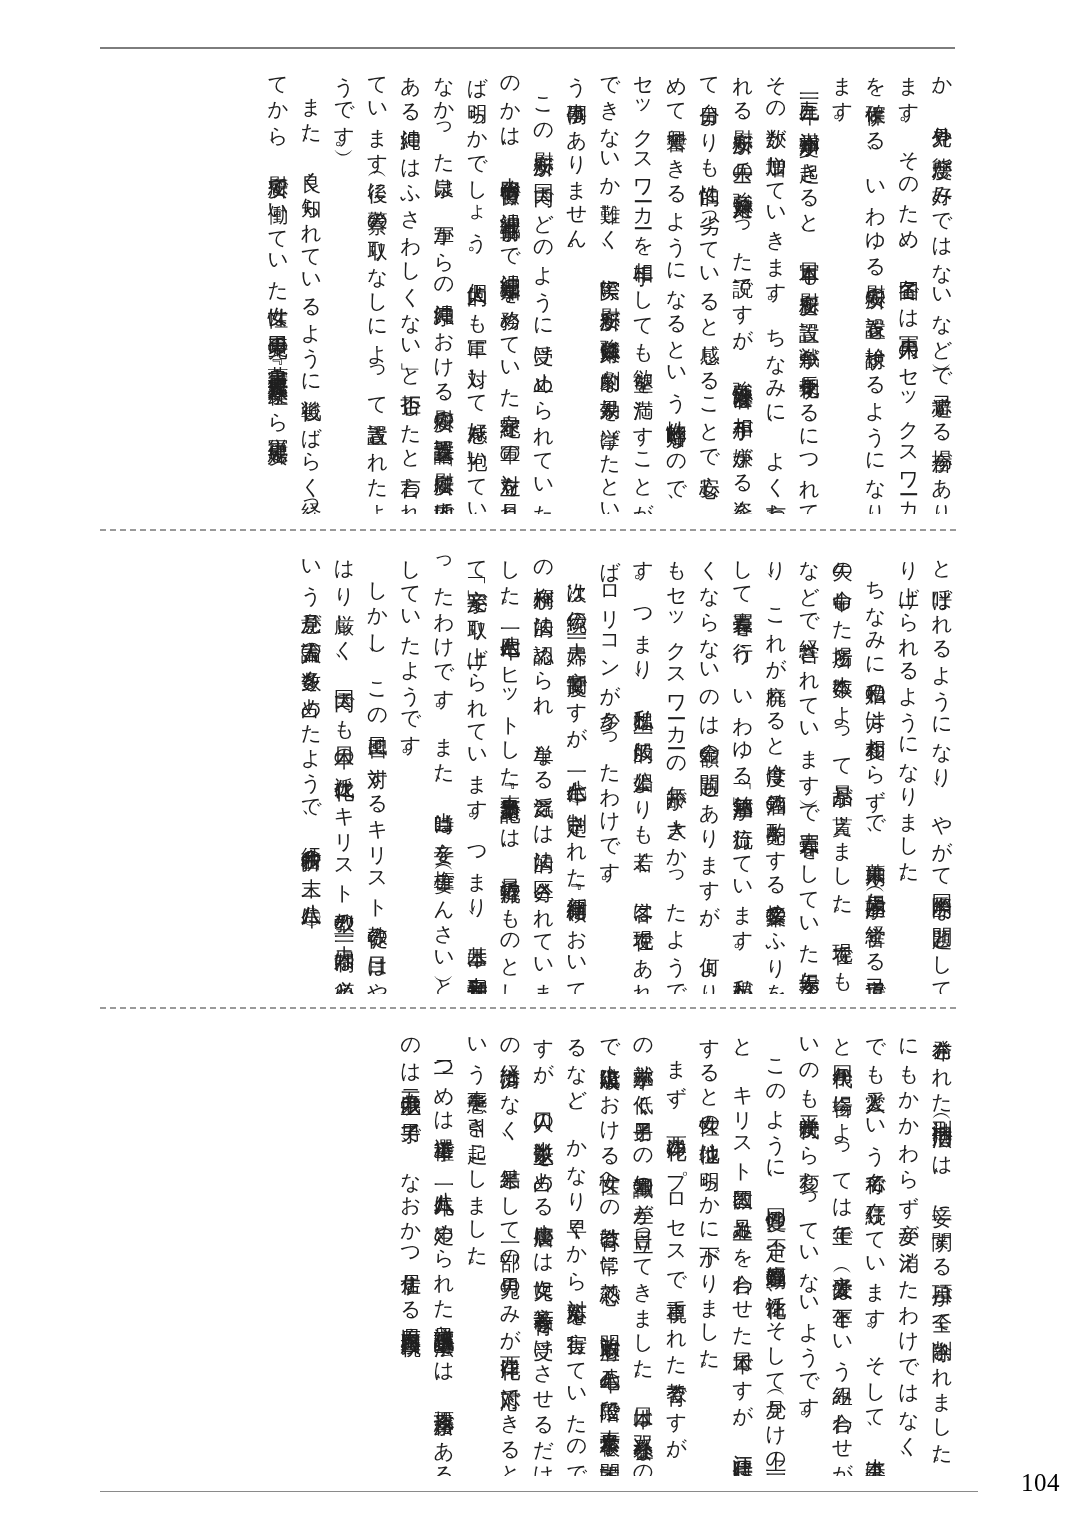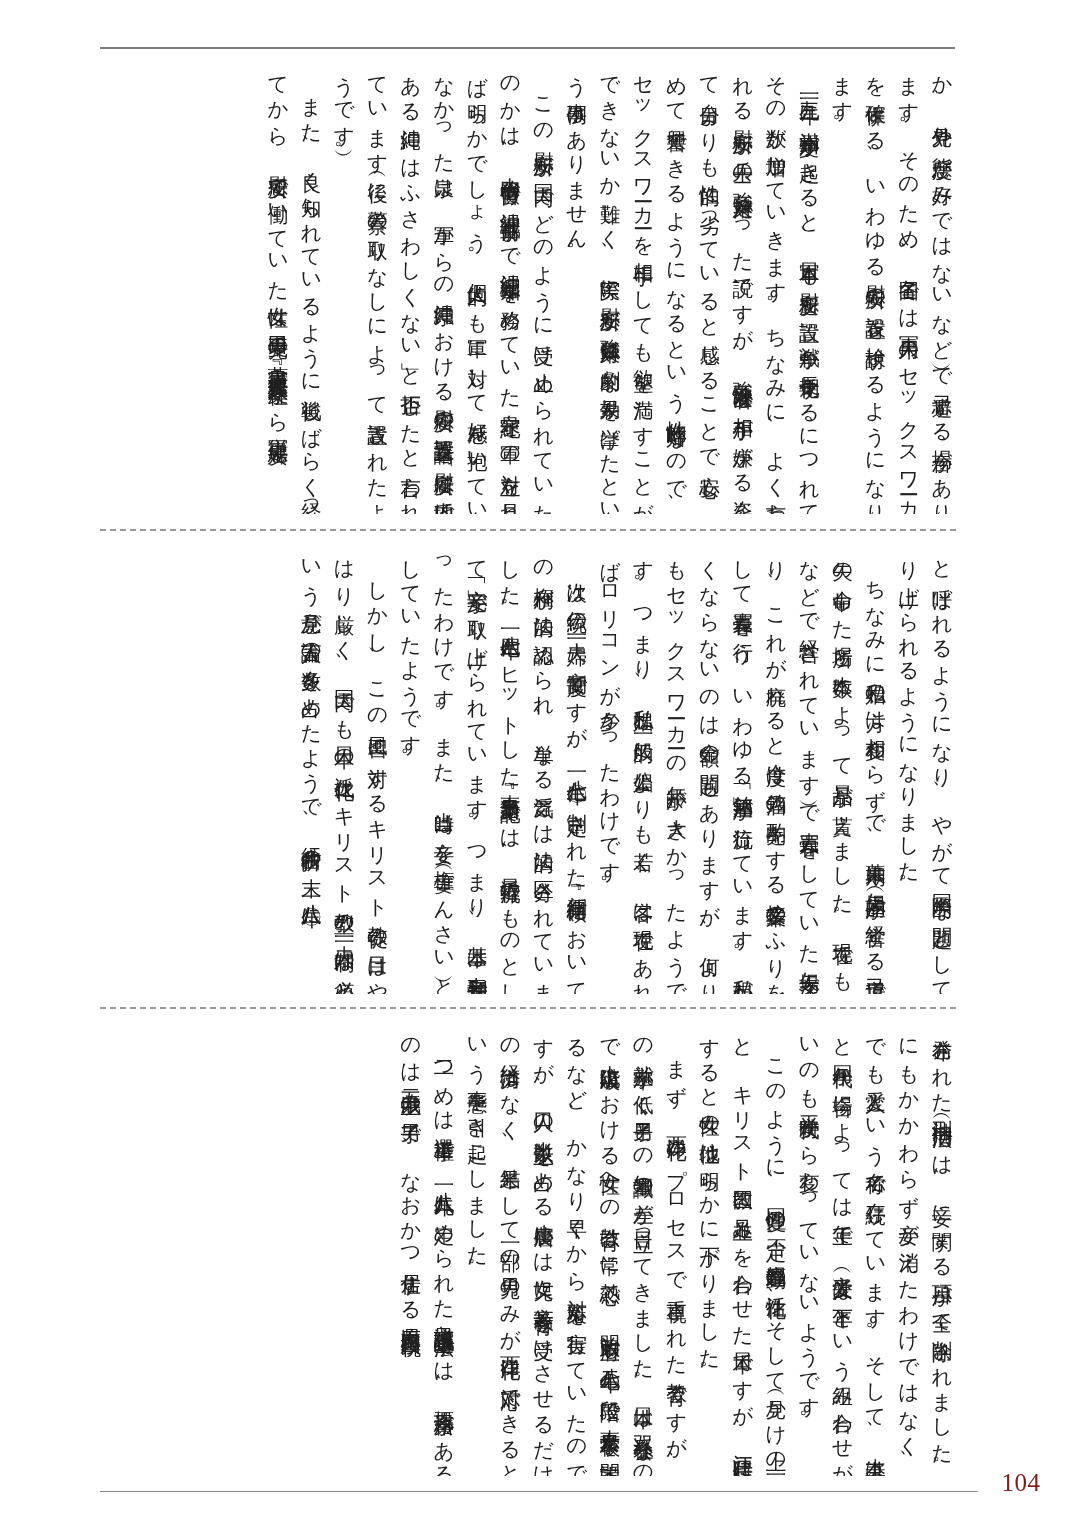--- a/index.html
+++ b/index.html
@@ -47,24 +47,24 @@
     border-top: 2px dashed #9a9a9a;
   }
   .rule-dashed.d1 { top: 529px; }
   .rule-dashed.d2 { top: 1007px; }
 
   .page-number {
     position: absolute;
     right: 20px;
     top: 1469px;
     width: 78px;
-    text-align: center;
+    text-align: right;
     font-size: 25px;
     letter-spacing: 0.5px;
-    color: #7f1d1d;
+    color: #000000;
     font-family: "Liberation Serif", "DejaVu Serif", serif;
   }
 
   
   .block {
     position: absolute;
     writing-mode: vertical-rl;
     -webkit-writing-mode: vertical-rl;
     text-orientation: upright;
     direction: ltr;

